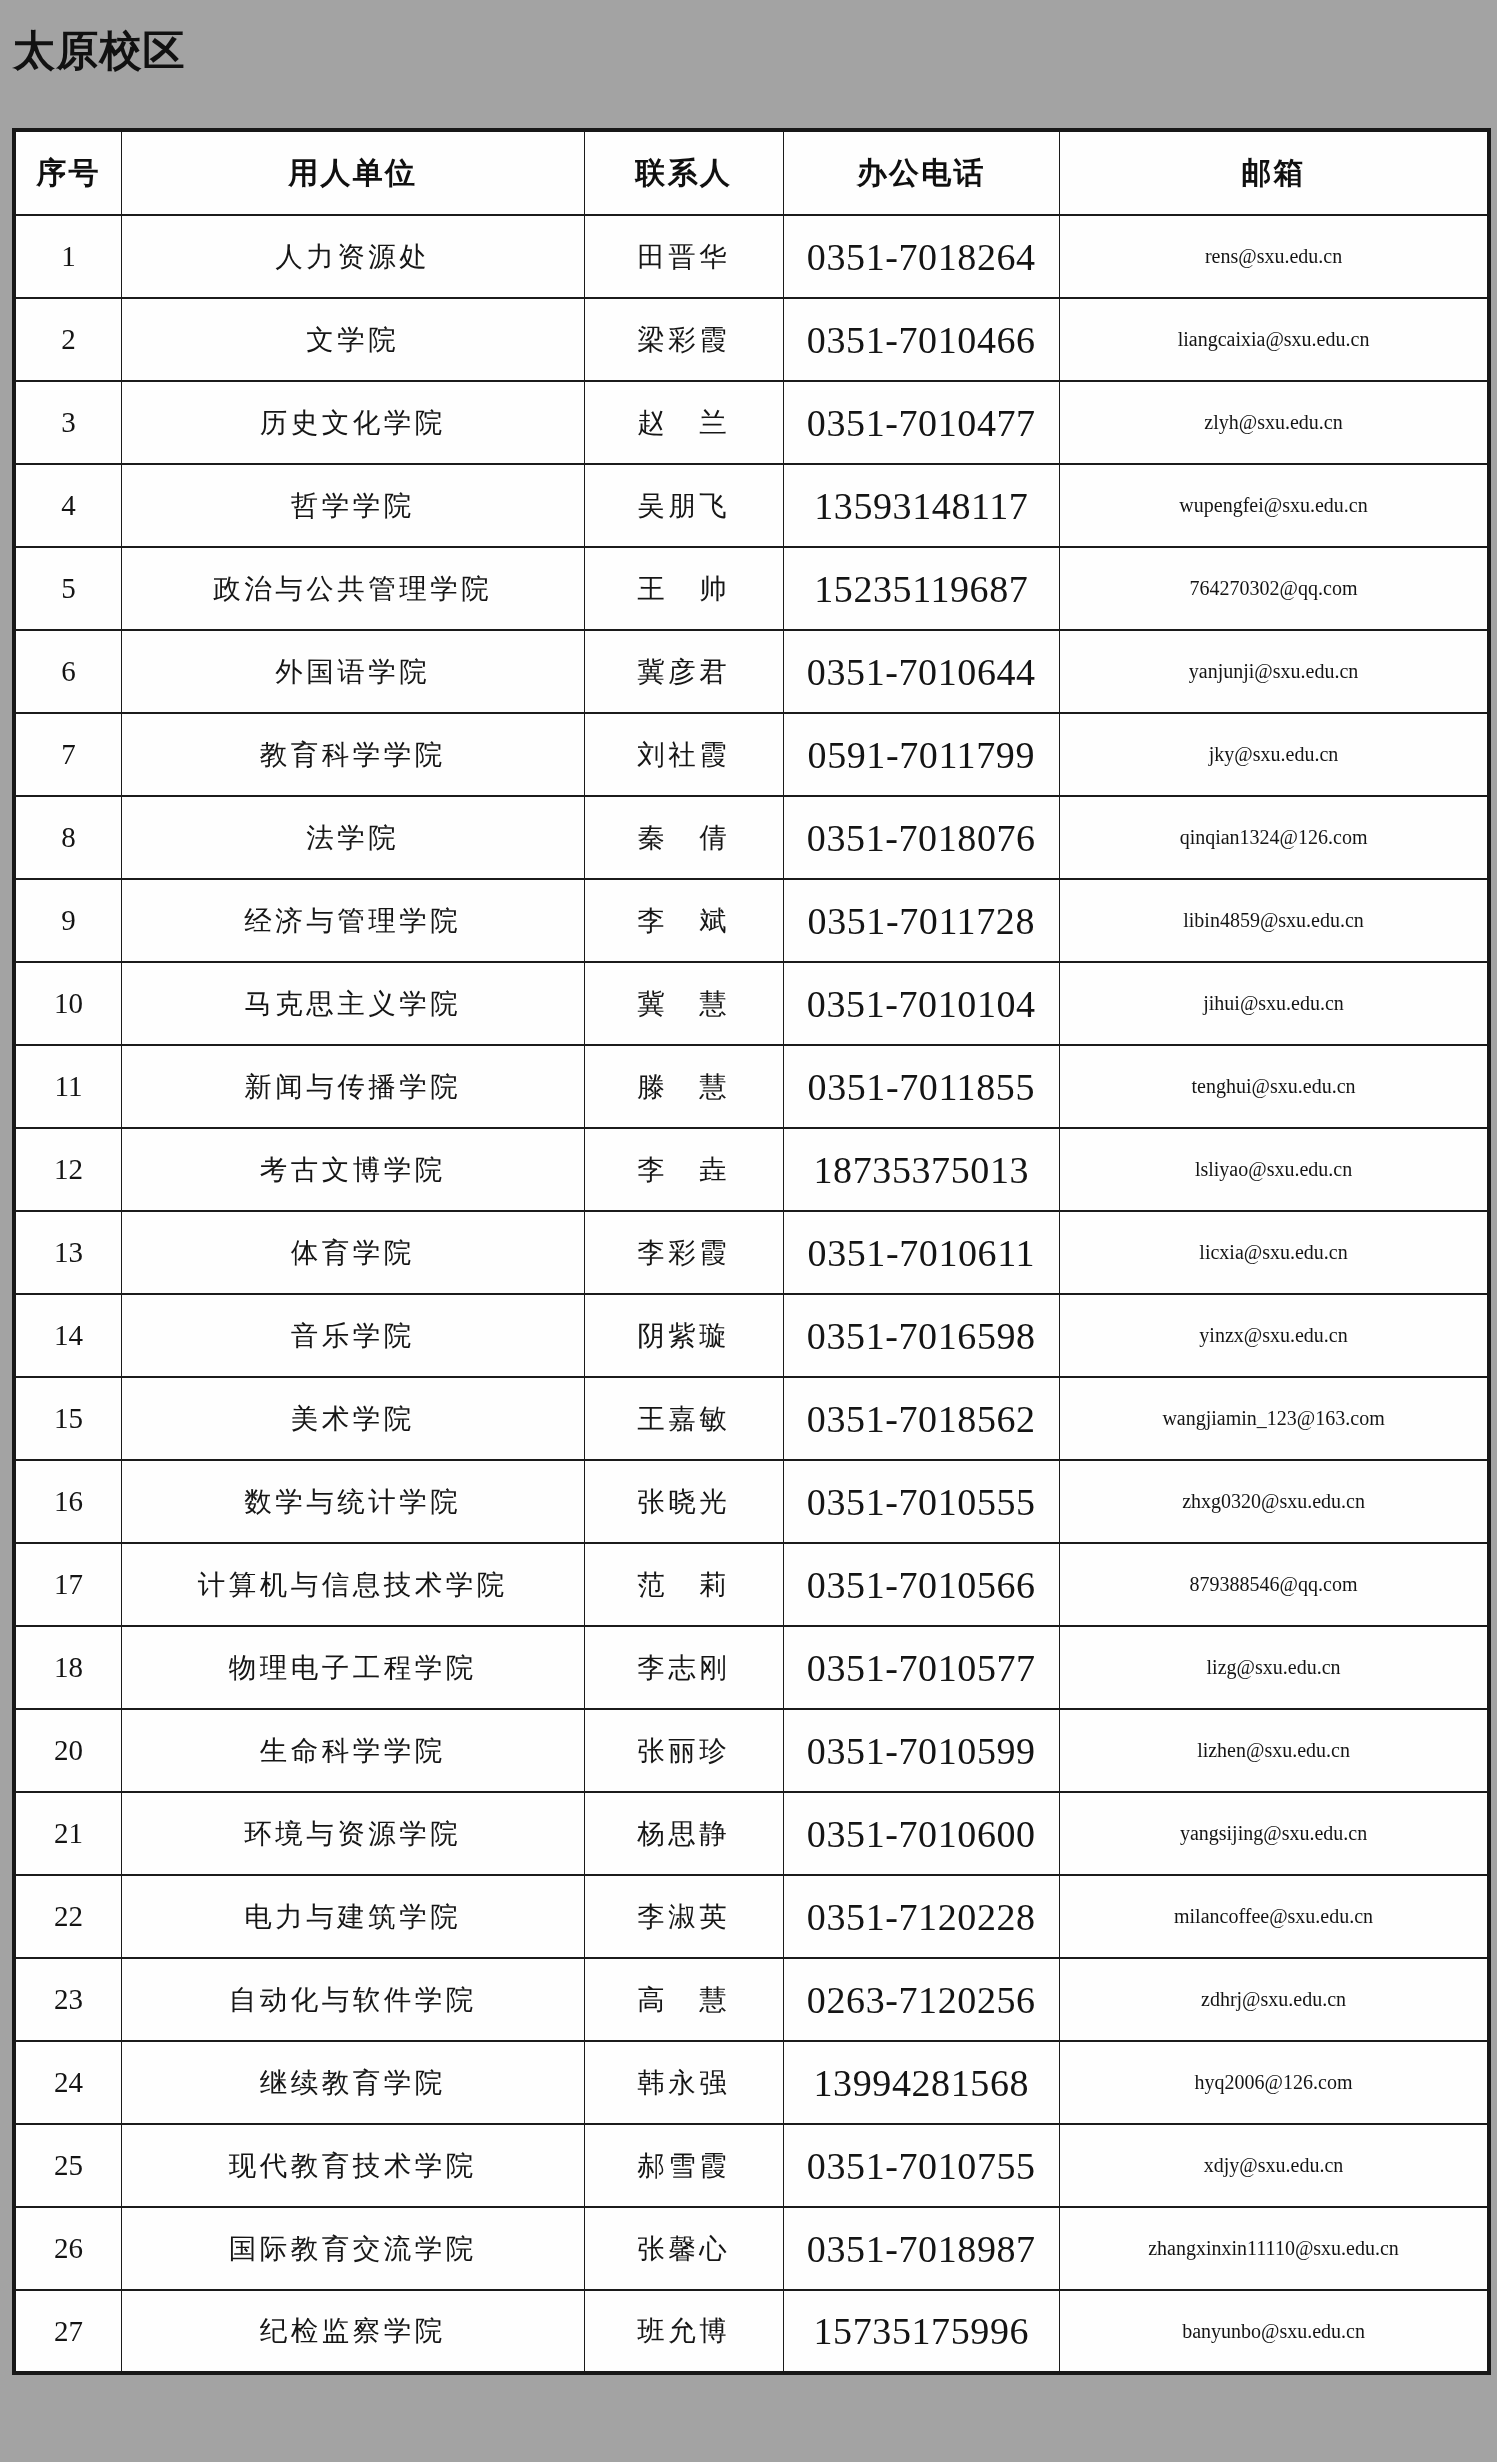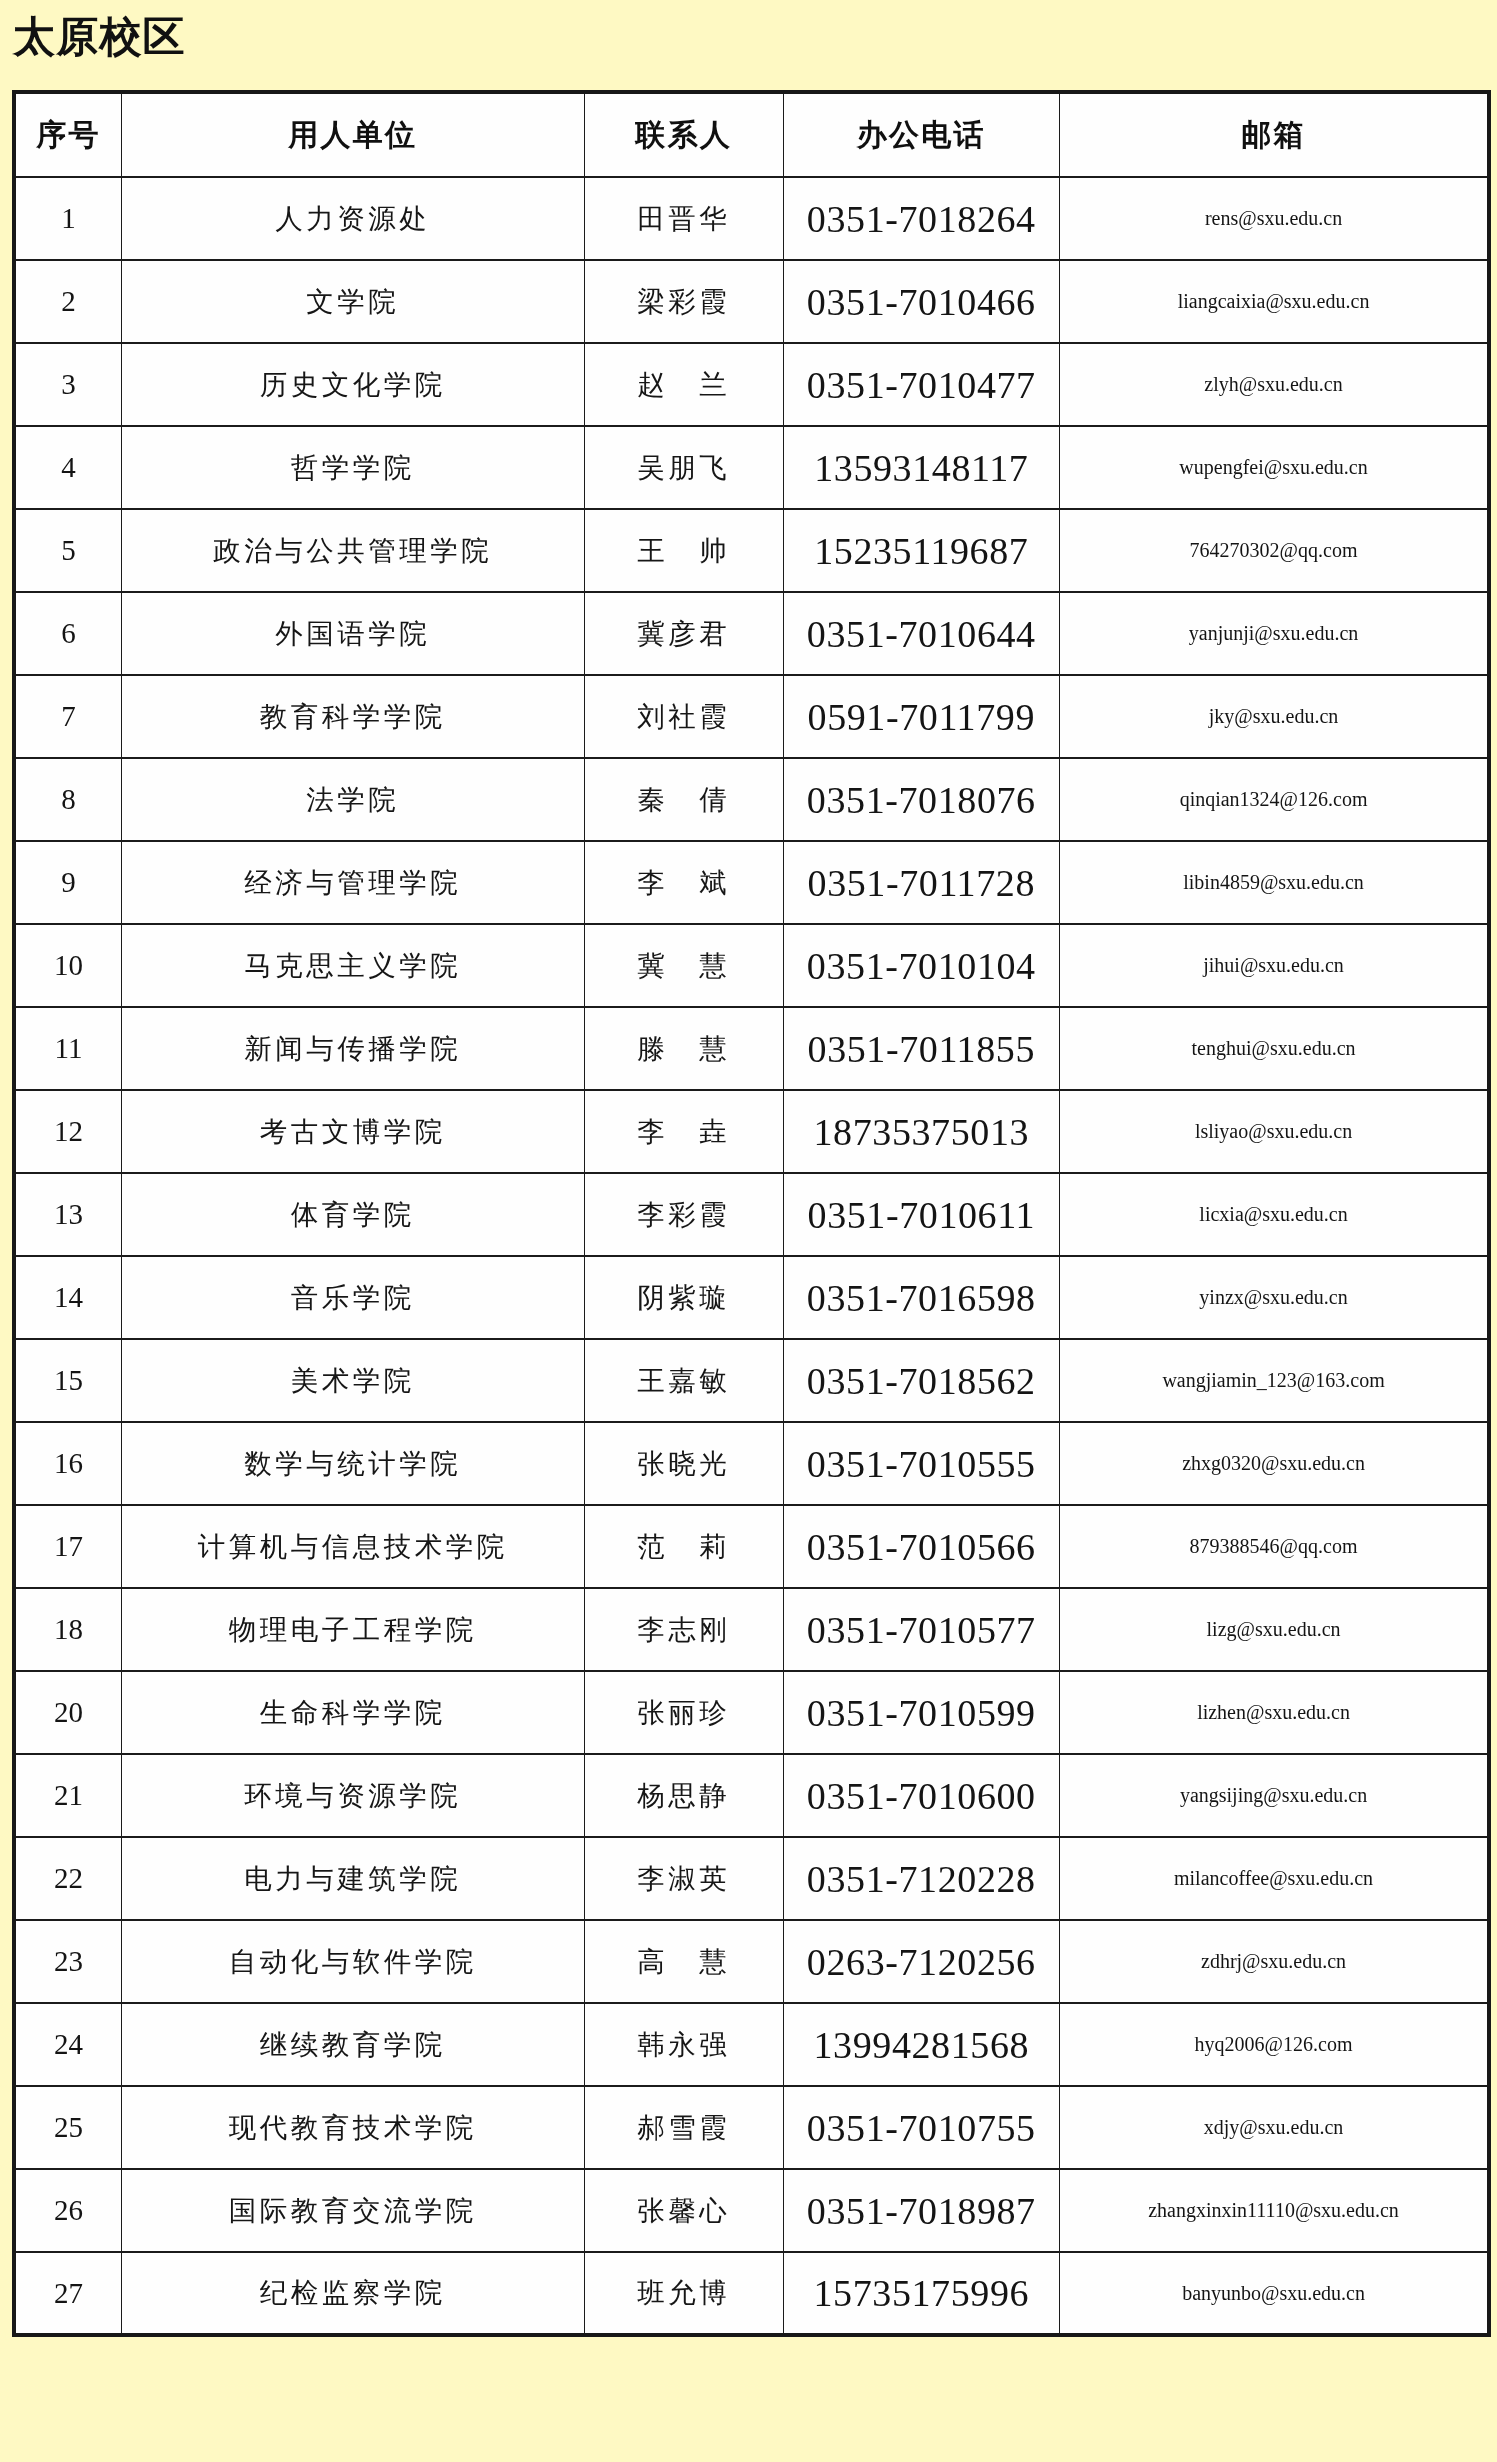--- a/index.html
+++ b/index.html
@@ -4,34 +4,34 @@
 <style>
   * { margin: 0; padding: 0; box-sizing: border-box; }
   html, body {
     background: #fdfdfd;
     font-family: "Liberation Serif", "DejaVu Serif", serif;
     color: #141414;
   }
   .page {
     width: 1498px;
     min-height: 2462px;
-    background: #fef9c3;
-    padding: 16px 0 0 0;
+    background: #a3a3a3;
+    padding: 30px 0 0 0;
   }
   .doc-title {
     margin-left: 13px;
     font-size: 42px;
     font-weight: bold;
     letter-spacing: 1.2px;
     line-height: 1.0;
     color: #111;
   }
   table.contact-table {
     margin-left: 12.3px;
-    margin-top: 32px;
+    margin-top: 56px;
     width: 1475px;
     border-collapse: collapse;
     table-layout: fixed;
     background: #fefefe;
   }
   table.contact-table th,
   table.contact-table td {
     border: 1.8px solid #1b1b1b;
     border-top-width: 2.3px;
     border-bottom-width: 2.3px;

